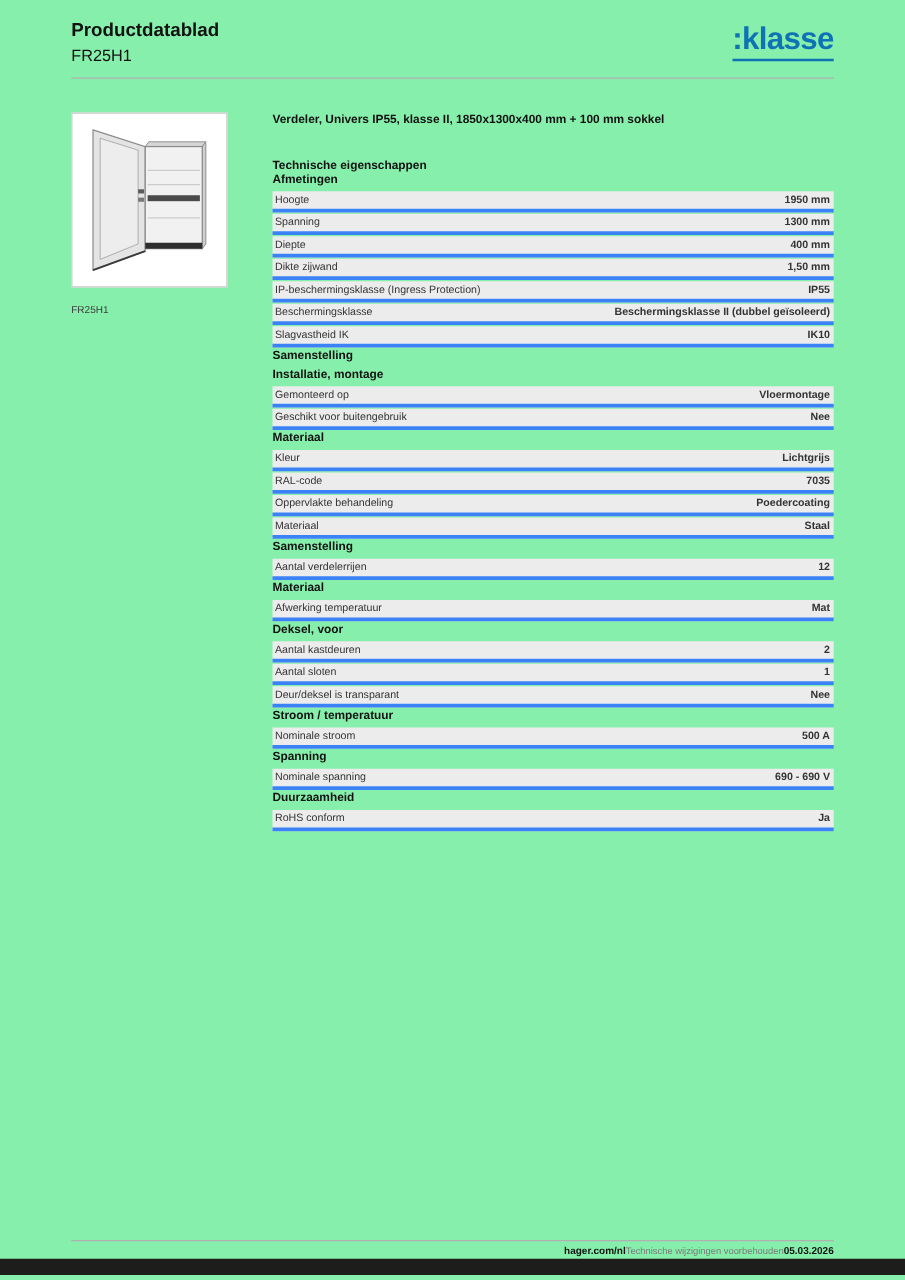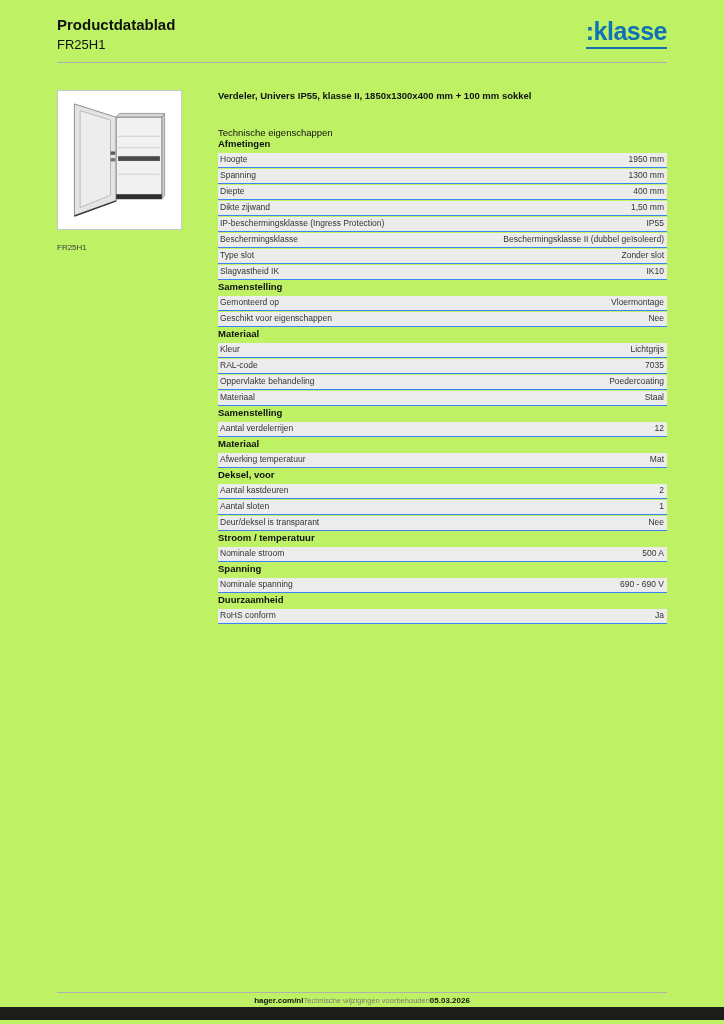--- a/index.html
+++ b/index.html
@@ -6,21 +6,21 @@
   * { box-sizing:border-box; margin:0; padding:0; }
   body {
     background:#ffffff;
     font-family:"Liberation Sans", sans-serif;
     color:#1a1a1a;
     width:724px;
   }
   .page {
     position:relative;
     width:724px; height:1024px;
-    background:#bef264;
+    background:#86efac;
     overflow:hidden;
   }
 
   
   .header {
     position:absolute; left:57px; right:57px; top:16px;
     display:flex; justify-content:space-between; align-items:flex-start;
   }
   .doc-title { font-size:15px; font-weight:bold; color:#111; }
   .doc-subtitle { font-size:13px; margin-top:4px; color:#111; }
@@ -47,45 +47,45 @@
     width:125px; height:140px;
     border:1px solid #c9c9c9;
     background:#ffffff;
     display:flex; align-items:center; justify-content:center;
   }
   .image-box svg { width:114px; height:128px; display:block; }
   .caption { font-size:8px; color:#3c3c3c; margin-top:13px; }
 
   .right-col { flex:1; min-width:0; }
   .product-title { font-size:9.5px; font-weight:bold; line-height:1.25; color:#111; }
-  .tech-heading { font-size:9.5px; font-weight:normal; margin-top:25px; color:#111; }
+  .tech-heading { font-size:9.5px; font-weight:bold; margin-top:25px; color:#111; }
 
   .spec-section { }
   .section-title { font-size:9.5px; font-weight:bold; margin-bottom:4px; color:#111; }
   .spec-table { width:100%; }
   .spec-row {
     display:flex; justify-content:space-between; 
     background:#ececec;
-    border-bottom:1px solid #3b82f6;
+    border-bottom:3px solid #3b82f6;
     margin-bottom:1px;
     padding:1.5px 3px 1.5px 2px;
     font-size:8.5px; line-height:11px;
     color:#333;
   }
   .spec-label { flex:none; max-width:60%; }
-  .spec-value { flex:1; text-align:right; }
+  .spec-value { flex:1; text-align:right;font-weight:bold; }
 
   
   .footer-rule {
     position:absolute; left:57px; right:57px; bottom:31px;
     border-top:1px solid #b0b0b0;
   }
   .footer {
     position:absolute; left:57px; right:57px; bottom:19px;
-    display:flex; justify-content:center; align-items:baseline;
+    display:flex; justify-content:flex-end; align-items:baseline;
   }
   .footer-left  { font-size:8px; font-weight:bold; color:#111; }
   .footer-center{ font-size:7.5px; color:#7a7a7a; }
   .footer-right { font-size:8px; font-weight:bold; color:#111; }
   .bottom-bar {
     position:absolute; left:0; right:0; bottom:4px; height:13px;
     background:#1d1d1b;
   }
 </style>
 </head>
@@ -159,40 +159,37 @@
             <div class="spec-table">
               <div class="spec-row">
                 <span class="spec-label">IP-beschermingsklasse (Ingress Protection)</span>
                 <span class="spec-value">IP55</span>
               </div>
               <div class="spec-row">
                 <span class="spec-label">Beschermingsklasse</span>
                 <span class="spec-value">Beschermingsklasse II (dubbel geïsoleerd)</span>
               </div>
               <div class="spec-row">
-                <span class="spec-label">Type slot</span>
-                <span class="spec-value">Zonder slot</span>
-              </div>
-              <div class="spec-row">
                 <span class="spec-label">Slagvastheid IK</span>
                 <span class="spec-value">IK10</span>
               </div>
             </div>
           </section>
           <section class="spec-section">
             <h3 class="section-title">Samenstelling</h3>
           </section>
           <section class="spec-section">
+            <h3 class="section-title">Installatie, montage</h3>
             <div class="spec-table">
               <div class="spec-row">
                 <span class="spec-label">Gemonteerd op</span>
                 <span class="spec-value">Vloermontage</span>
               </div>
               <div class="spec-row">
-                <span class="spec-label">Geschikt voor eigenschappen</span>
+                <span class="spec-label">Geschikt voor buitengebruik</span>
                 <span class="spec-value">Nee</span>
               </div>
             </div>
           </section>
           <section class="spec-section">
             <h3 class="section-title">Materiaal</h3>
             <div class="spec-table">
               <div class="spec-row">
                 <span class="spec-label">Kleur</span>
                 <span class="spec-value">Lichtgrijs</span>

